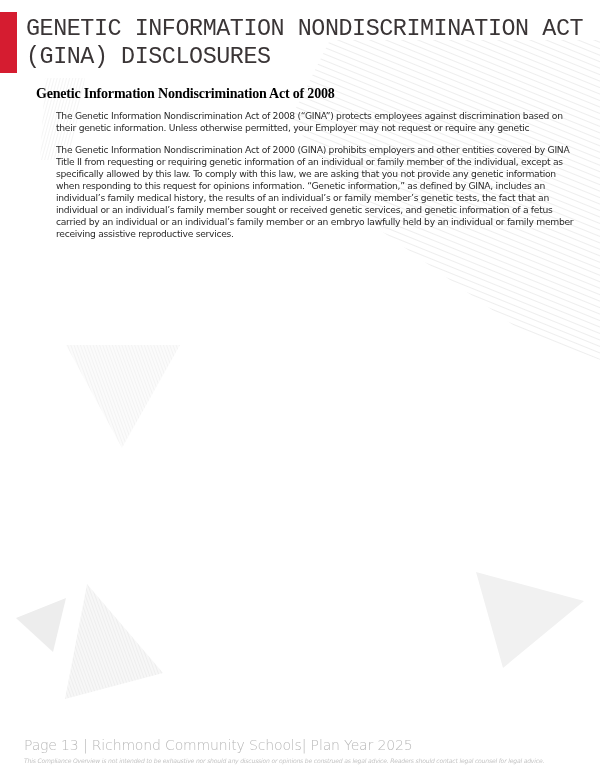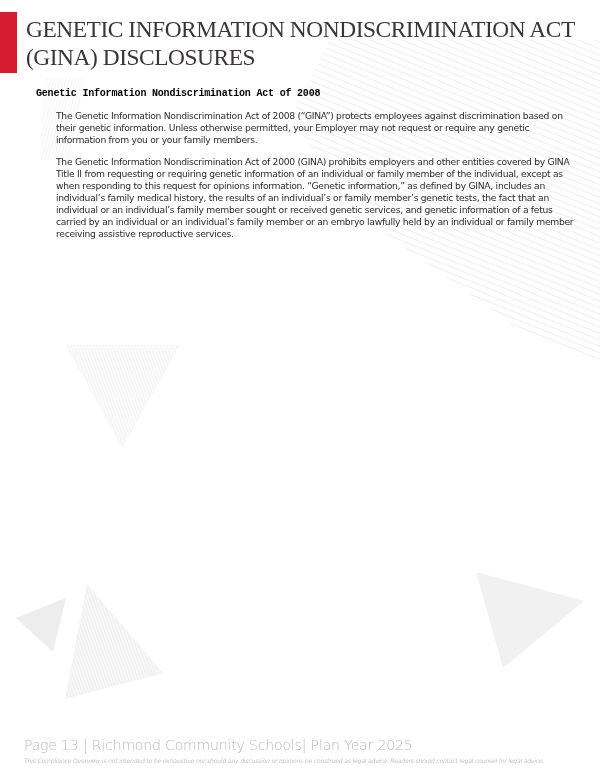--- a/index.html
+++ b/index.html
@@ -30,42 +30,42 @@
       top: 12px;
       width: 17px;
       height: 61px;
       z-index: 2;
     }
     .page-title {
       position: absolute;
       left: 26px;
       top: 15px;
       margin: 0;
-      font-family: Liberation Serif, serif;
+      font-family: Liberation Mono, monospace;
       font-weight: 200;
       font-size: 23.4px;
       line-height: 28px;
       letter-spacing: -0.45px;
       color: #3a3536;
       z-index: 2;
       white-space: nowrap;
     }
     .page-title .title-line { display: block; }
     .content {
       position: absolute;
       left: 36px;
       top: 87px;
       width: 520px;
       z-index: 2;
     }
     .section-heading {
       margin: 0 0 10px 0;
-      font-family: Liberation Mono, monospace;
+      font-family: Liberation Serif, serif;
       font-weight: bold;
-      font-size: 10px;
+      font-size: 14px;
       line-height: 13px;
       letter-spacing: -0.2px;
       color: #000000;
     }
     .para {
       margin: 0 0 10px 0;
       font-family: "DejaVu Sans", sans-serif;
       font-size: 9.2px;
       line-height: 12px;
       letter-spacing: -0.28px;
@@ -141,26 +141,26 @@
   <span class="title-line">GENETIC INFORMATION NONDISCRIMINATION ACT</span>
   <span class="title-line">(GINA) DISCLOSURES</span>
 </h1>
 
 <div class="content">
   <h2 class="section-heading">Genetic Information Nondiscrimination Act of 2008</h2>
 
   <p class="para">
     <span class="ln">The Genetic Information Nondiscrimination Act of 2008 (“GINA”) protects employees against discrimination based on</span>
     <span class="ln">their genetic information.  Unless otherwise permitted, your Employer may not request or require any genetic</span>
-    <span class="ln">information from you or your family members.</span>
   </p>
 
   <p class="para">
     <span class="ln">The Genetic Information Nondiscrimination Act of 2000 (GINA) prohibits employers and other entities covered by GINA</span>
     <span class="ln">Title II from requesting or requiring genetic information of an individual or family member of the individual, except as</span>
+    <span class="ln">specifically allowed by this law. To comply with this law, we are asking that you not provide any genetic information</span>
     <span class="ln">when responding to this request for opinions information. “Genetic information,” as defined by GINA, includes an</span>
     <span class="ln">individual’s family medical history, the results of an individual’s or family member’s genetic tests, the fact that an</span>
     <span class="ln">individual or an individual’s family member sought or received genetic services, and genetic information of a fetus</span>
     <span class="ln">carried by an individual or an individual’s family member or an embryo lawfully held by an individual or family member</span>
     <span class="ln">receiving assistive reproductive services.</span>
   </p>
 </div>
 
 <div class="footer">
   <div class="footer-page">Page 13  |  Richmond Community Schools|  Plan Year 2025</div>

